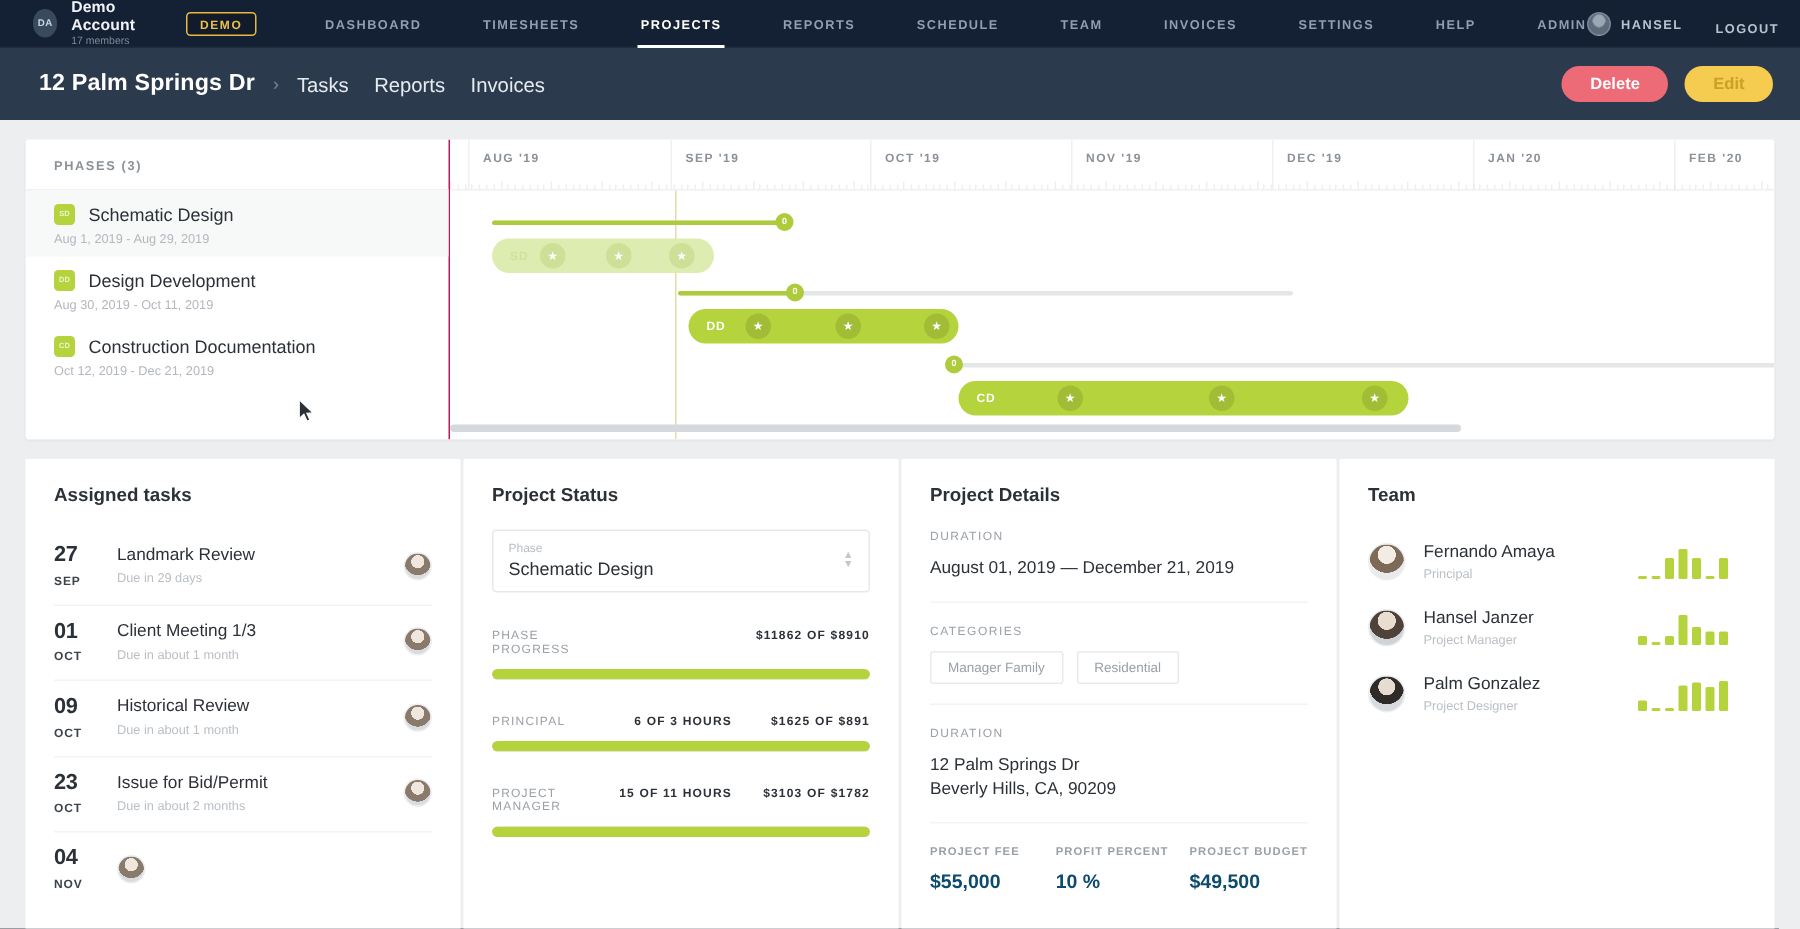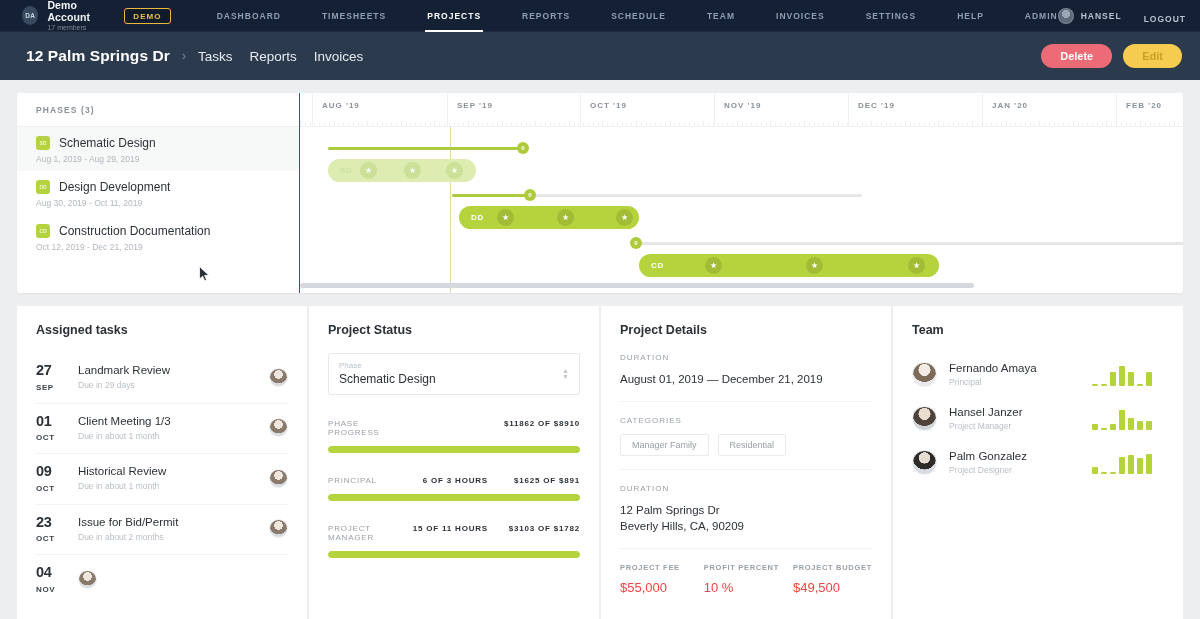--- a/index.html
+++ b/index.html
@@ -192,21 +192,21 @@
   
   .det-label { font-size: 8px; font-weight: normal; letter-spacing: 1px; color: #9aa0a7; margin-bottom: 9px; }
   .det-value { font-size: 11.5px; color: #2c3138; line-height: 1.45; }
   .det-block { padding-bottom: 13px; }
   .det-block + .det-block { border-top: 1px solid #f2f3f4; padding-top: 14px; }
   .chips { display: flex; gap: 9px; }
   .chip { border: 1px solid #e8eaec; border-radius: 2px; padding: 5px 11px; font-size: 9px; color: #9aa0a7; }
   .kpis { display: flex; gap: 14px; border-top: 1px solid #f2f3f4; padding-top: 14px; }
   .kpi { flex: 1; }
   .kpi-label { font-size: 7.5px; font-weight: bold; letter-spacing: .7px; color: #9aa0a7; margin-bottom: 8px; white-space: nowrap; }
-  .kpi-value { font-size: 13px; font-weight: normal; color: #ef4444; }
+  .kpi-value { font-size: 13px; font-weight: bold; color: #0c4a6e; }
 
   
   .member { display: flex; align-items: center; padding: 9px 0 10px; }
   .member-av {
     width: 25px; height: 25px; border-radius: 50%; flex: none; margin-right: 12px;
     border: 1px solid #eceef0;
   }
   .av-a { background: radial-gradient(circle at 50% 30%, #f3ece4 0 30%, #7d6a58 31% 60%, #e8eaec 61% 100%); }
   .av-b { background: radial-gradient(circle at 50% 30%, #e9ddd0 0 30%, #4e4239 31% 60%, #cfd4d9 61% 100%); }
   .av-c { background: radial-gradient(circle at 50% 30%, #e7dcd2 0 28%, #2f2b29 29% 58%, #d7dbdf 59% 100%); }

